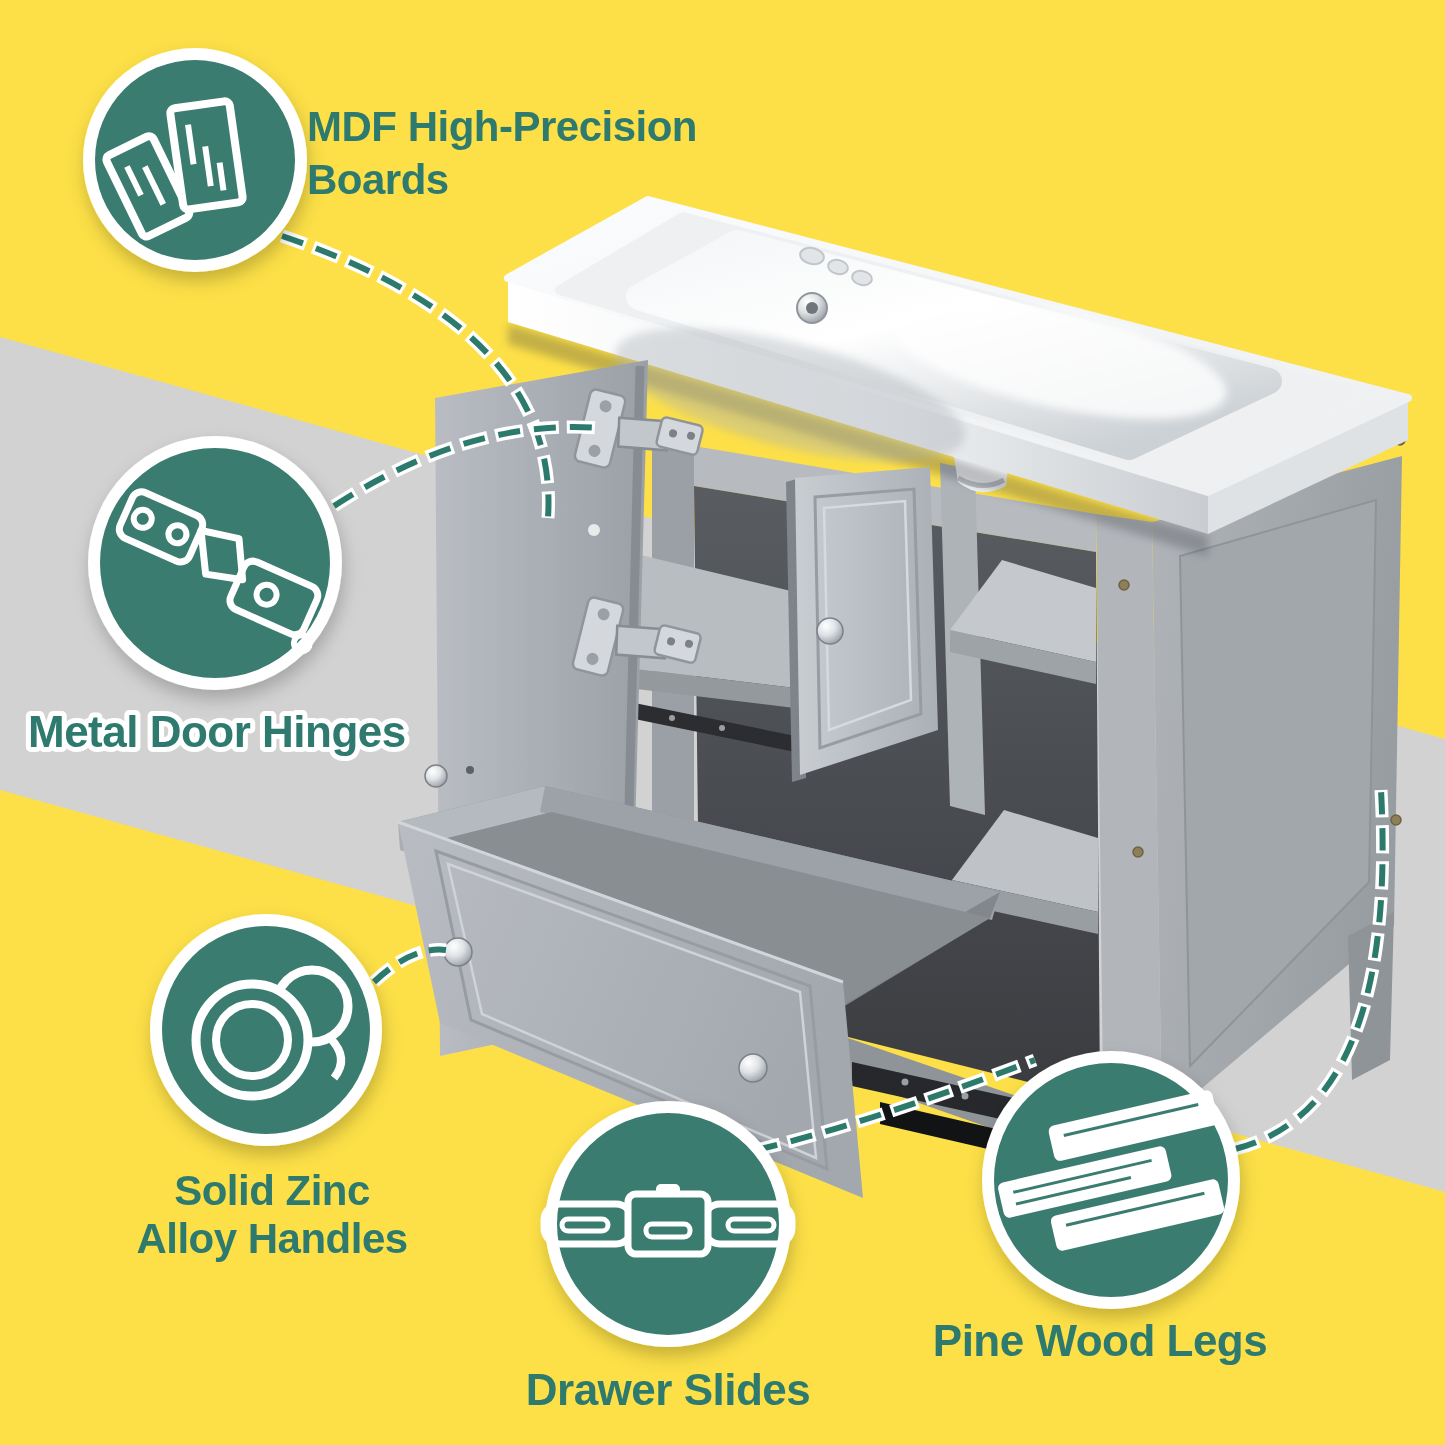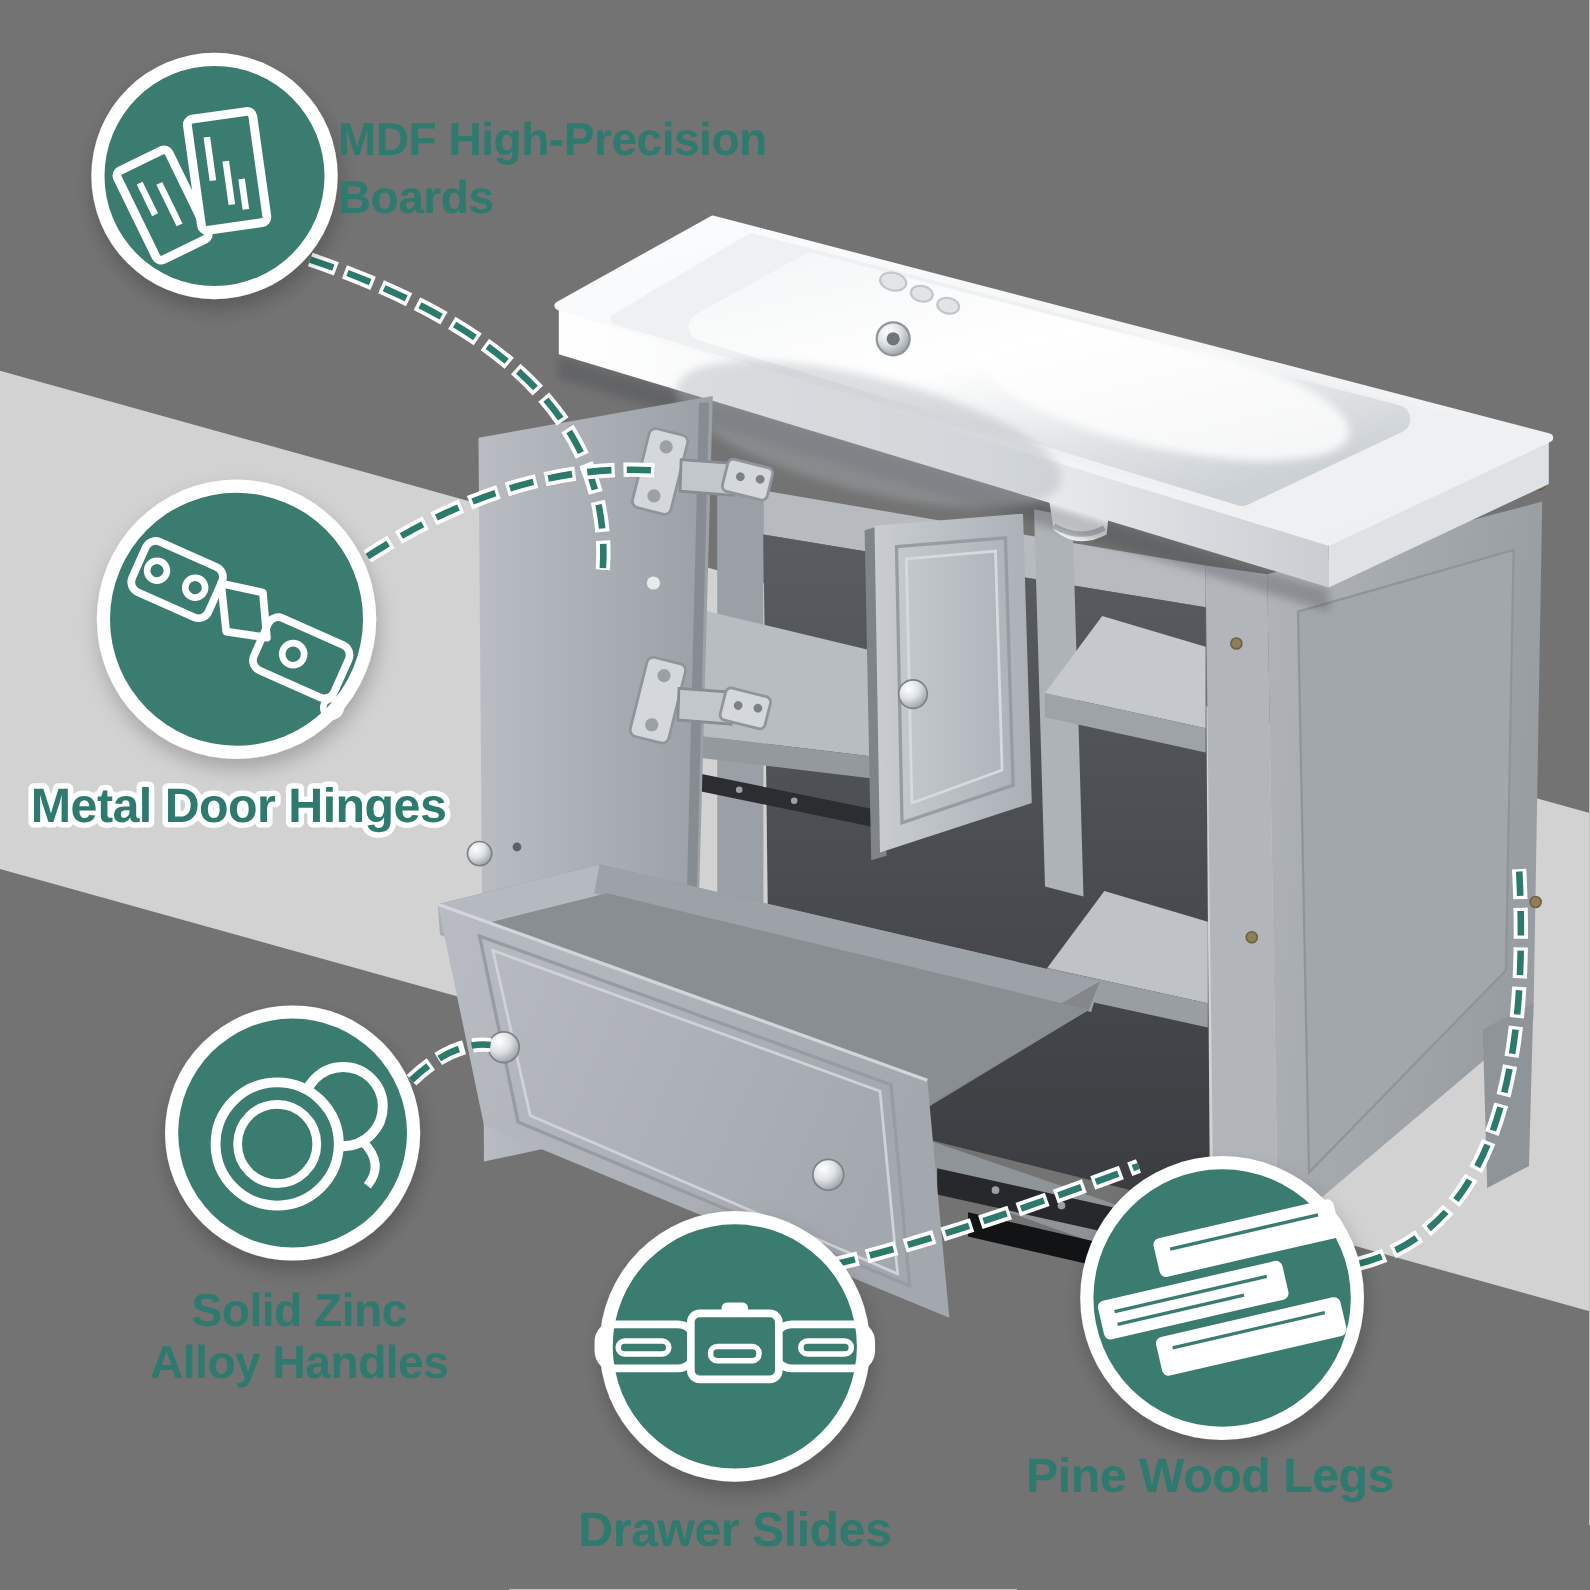--- a/index.html
+++ b/index.html
@@ -1,16 +1,16 @@
 <!DOCTYPE html>
 <html><head>
 <meta charset="utf-8">
 <style>
   html,body{margin:0;padding:0;background:#ffffff;}
-  .stage{position:relative;width:1445px;height:1445px;overflow:hidden;background:#737373;
+  .stage{position:relative;width:1445px;height:1445px;overflow:hidden;background:#fde047;
          font-family:"Liberation Sans", sans-serif;}
   .stage svg{position:absolute;left:0;top:0;width:100%;height:100%;}
   text{font-family:"Liberation Sans", sans-serif;font-weight:bold;fill:#2E7A6E;letter-spacing:-0.5px;}
   .outlined{stroke:#ffffff;stroke-width:10px;paint-order:stroke;stroke-linejoin:round;}
 </style>
 </head>
 <body>
 
 <div class="stage">
 <svg viewBox="0 0 1445 1445">

